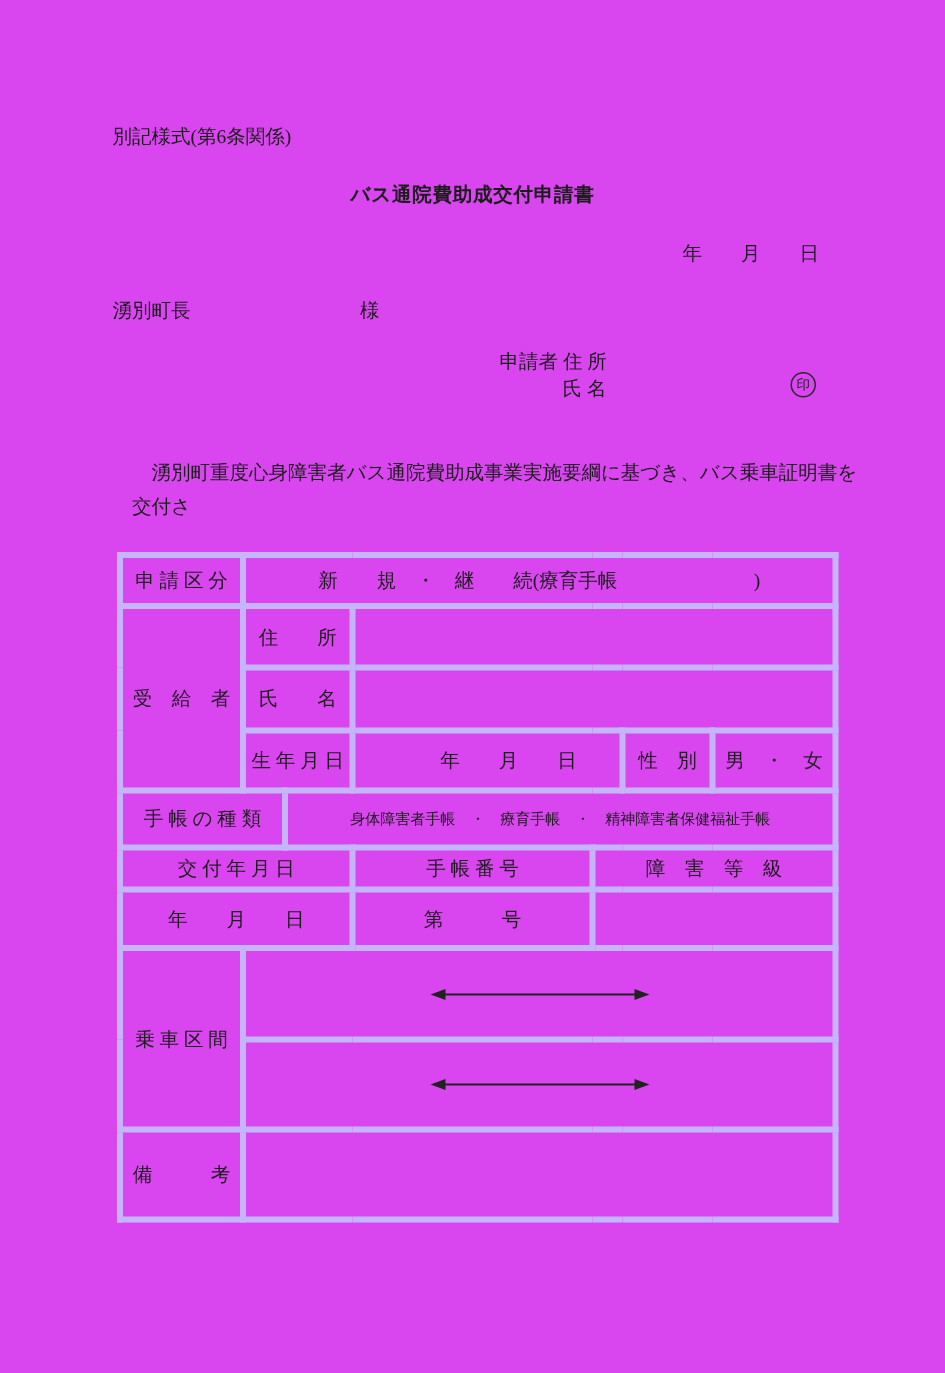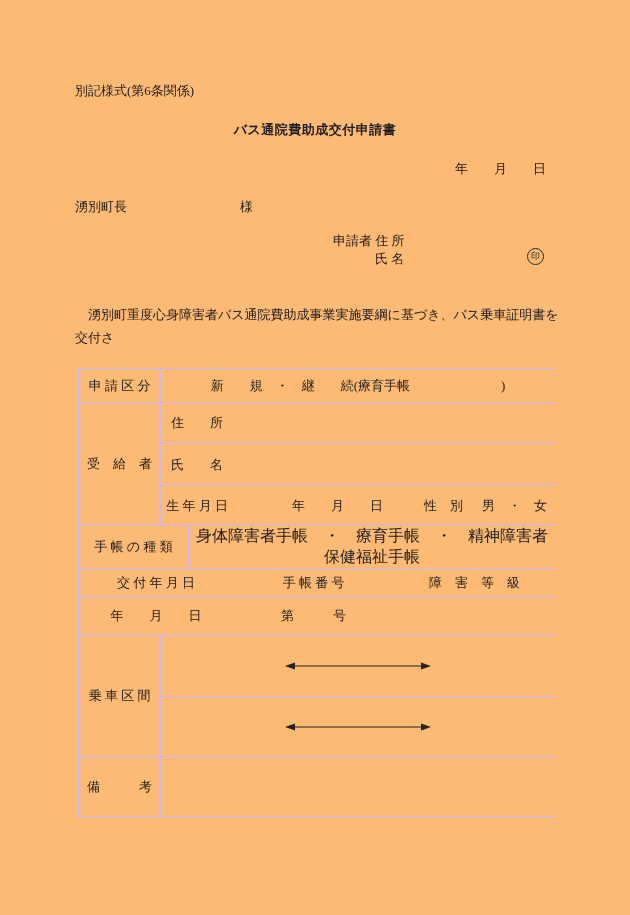--- a/index.html
+++ b/index.html
@@ -1,64 +1,64 @@
 <!DOCTYPE html>
 <html><head>
 <meta charset="utf-8">
 <style>
   html, body { margin: 0; padding: 0; background: #ffffff; }
   .page {
     position: relative;
     width: 630px;
     height: 915px;
-    background: #fdba74;
+    background: #d946ef;
     font-family: "Liberation Serif", "DejaVu Serif", serif;
     color: #1c1c1c;
     font-size: 13px;
     overflow: hidden;
   }
   .abs { position: absolute; }
   .form-id { left: 75px; top: 82px; }
   .doc-title { left: 0; top: 121px; width: 100%; text-align: center; letter-spacing: 0.5px; font-weight: bold; }
   .date-line { right: 84px; top: 160px; }
   .addressee-line { left: 75px; top: 198px; }
   .honorific { margin-left: 113px; }
   .applicant-block { left: 325px; top: 232px; line-height: 17.5px; margin-left: 8px; }
   .applicant-row2 { padding-left: 42px; }
   .seal {
     position: absolute; left: 194px; top: 16px;
     width: 15px; height: 15px; border: 1px solid #2a2a2a; border-radius: 50%;
     display: inline-flex; align-items: center; justify-content: center;
   }
   .seal-char { font-size: 9px; line-height: 1; }
-  .body-text { left: 75px; top: 303px; width: 486px; line-height: 23px; }
+  .body-text { left: 88px; top: 303px; width: 486px; line-height: 23px; }
   
   .form-table {
     position: absolute; left: 78px; top: 368px;
     border-collapse: collapse; table-layout: fixed;
     width: 478px;
     font-size: 13px; color: #1c1c1c;
   }
   .form-table td {
-    border: 1px solid #c4b5fd;
+    border: 4px solid #c4b5fd;
     text-align: center; vertical-align: middle;
     padding: 0; overflow: hidden;
   }
   tr.r1  { height: 34px; }
   tr.r2  { height: 41px; }
   tr.r3  { height: 42px; }
   tr.r4  { height: 40px; }
   tr.r5  { height: 38px; }
   tr.r6  { height: 28px; }
   tr.r7  { height: 39px; }
   tr.r8  { height: 61px; }
   tr.r9  { height: 60px; }
   tr.r10 { height: 60px; padding-left: 44px; }
   td.birthdate-value { padding-left: 28px; }
-  td.notebook-value { font-size: 16px; }
+  td.notebook-value { font-size: 10px; }
   .arrow-wrap { display: flex; justify-content: center; align-items: center; }
 </style>
 </head>
 <body>
 
 <div class="page">
 
   <div class="abs form-id">別記様式(第6条関係)</div>
 
   <div class="abs doc-title">バス通院費助成交付申請書</div>

